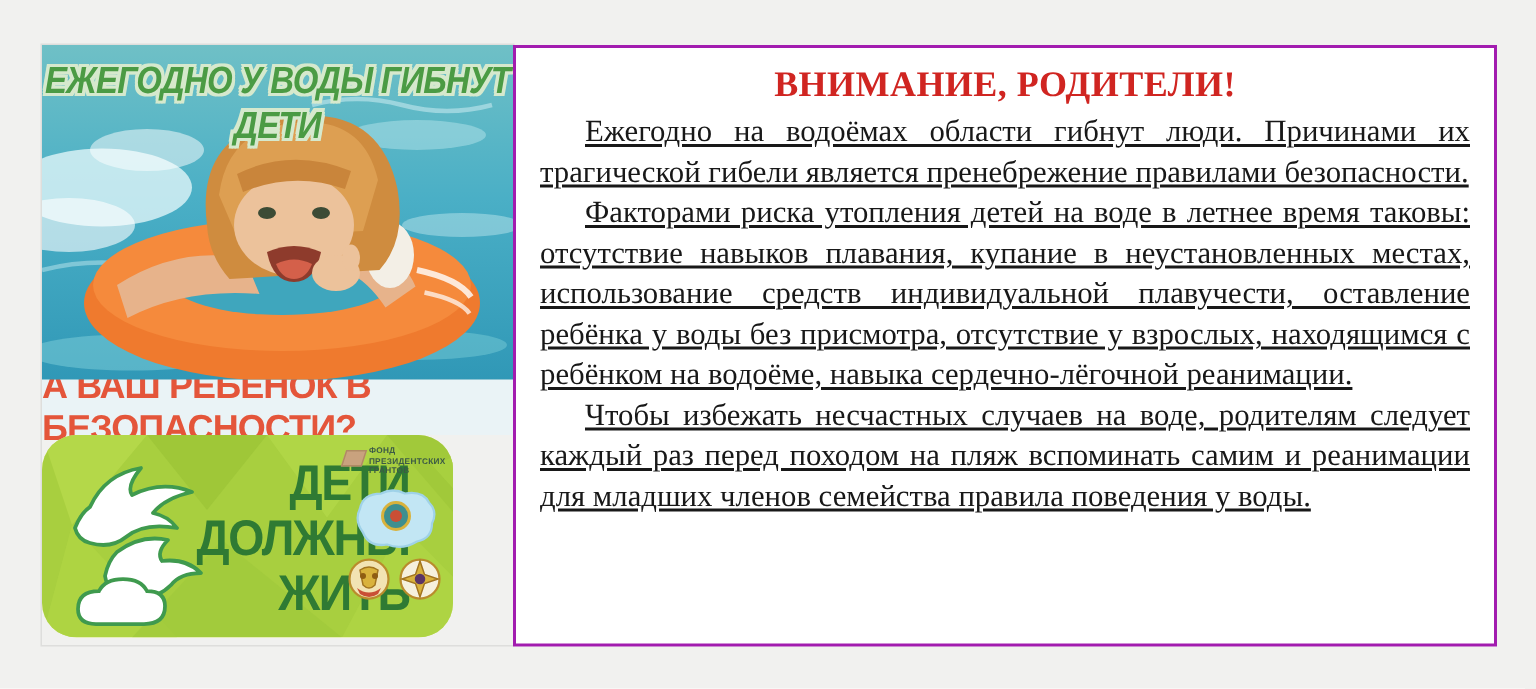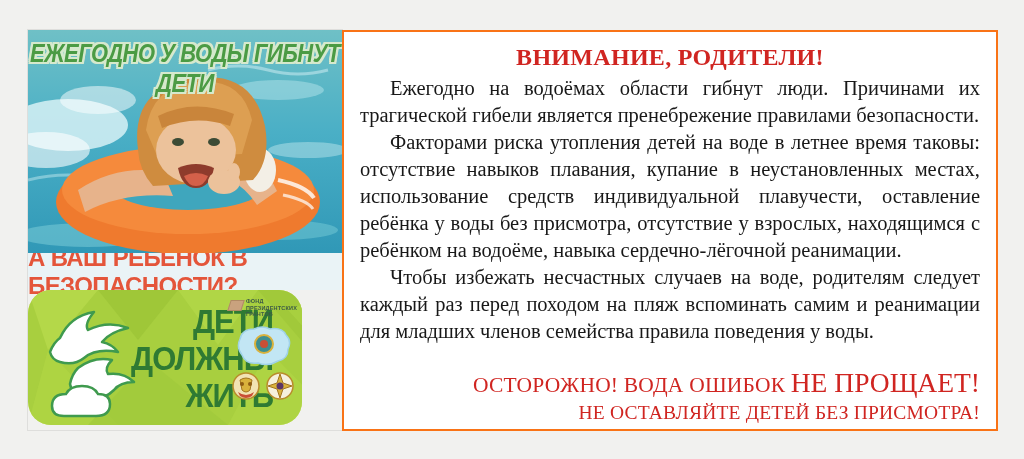--- a/index.html
+++ b/index.html
@@ -33,27 +33,27 @@
   .logos{position:absolute;right:6px;top:8px;width:66px;display:flex;flex-direction:column;align-items:center;gap:5px;}
   .grants-logo{display:flex;align-items:flex-start;gap:3px;}
   .grants-mark{width:12px;height:9px;background:#c9a27e;transform:skewX(-18deg);margin-top:2px;border:1px solid #b08a64;}
   .grants-text{font-family:"Liberation Sans", sans-serif;font-weight:bold;font-size:5.5px;line-height:6.5px;color:#3c5a46;letter-spacing:.2px;}
   .map-wrap{position:relative;width:58px;height:44px;}
   .emblems{display:flex;gap:6px;}
 
   
   .panel{
     position:absolute;left:342px;top:30px;width:656px;height:401px;background:#ffffff;
-    border:2px solid #f97316;box-sizing:border-box;padding:6px 16px 0 16px;
+    border:2px solid #a21caf;box-sizing:border-box;padding:6px 16px 0 16px;
   }
   .panel-title{
     text-align:center;color:#d02521;font-weight:bold;font-size:24px;margin:6px 0 4px 0;letter-spacing:.3px;
   }
   .panel p{
-    margin:0;text-align:justify;font-size:20.5px;line-height:27px;color:#181818;text-indent:30px;
+    margin:0;text-align:justify;font-size:20.5px;line-height:27px;color:#181818;text-indent:30px;text-decoration:underline;
   }
   .warning{margin-top:22px;text-align:right;color:#d02521;}
   .warning .w-small{font-size:21.5px;letter-spacing:.2px;}
   .warning .w-big{font-size:27.5px;}
   .warning .w-line2{font-size:19.5px;margin-top:3px;letter-spacing:.2px;}
 </style>
 </head>
 <body>
 
 <div class="canvas">
@@ -177,21 +177,15 @@
         </div>
       </div>
     </div>
   </div>
 
   <div class="panel">
     <div class="panel-title">ВНИМАНИЕ, РОДИТЕЛИ!</div>
     <p>Ежегодно на водоёмах области гибнут люди. Причинами их трагической гибели является пренебрежение правилами безопасности.</p>
     <p>Факторами риска утопления детей на воде в летнее время таковы: отсутствие навыков плавания, купание в неустановленных местах, использование средств индивидуальной плавучести, оставление ребёнка у воды без присмотра, отсутствие у взрослых, находящимся с ребёнком на водоёме, навыка сердечно-лёгочной реанимации.</p>
     <p>Чтобы избежать несчастных случаев на воде, родителям следует каждый раз перед походом на пляж вспоминать самим и реанимации для младших членов семейства правила поведения у воды.</p>
-    <div class="warning">
-      <div>
-        <span class="w-small">ОСТОРОЖНО! ВОДА ОШИБОК </span><span class="w-big">НЕ ПРОЩАЕТ!</span>
-      </div>
-      <div class="w-line2">НЕ ОСТАВЛЯЙТЕ ДЕТЕЙ БЕЗ ПРИСМОТРА!</div>
-    </div>
   </div>
 
 </div>
 
 </body></html>

